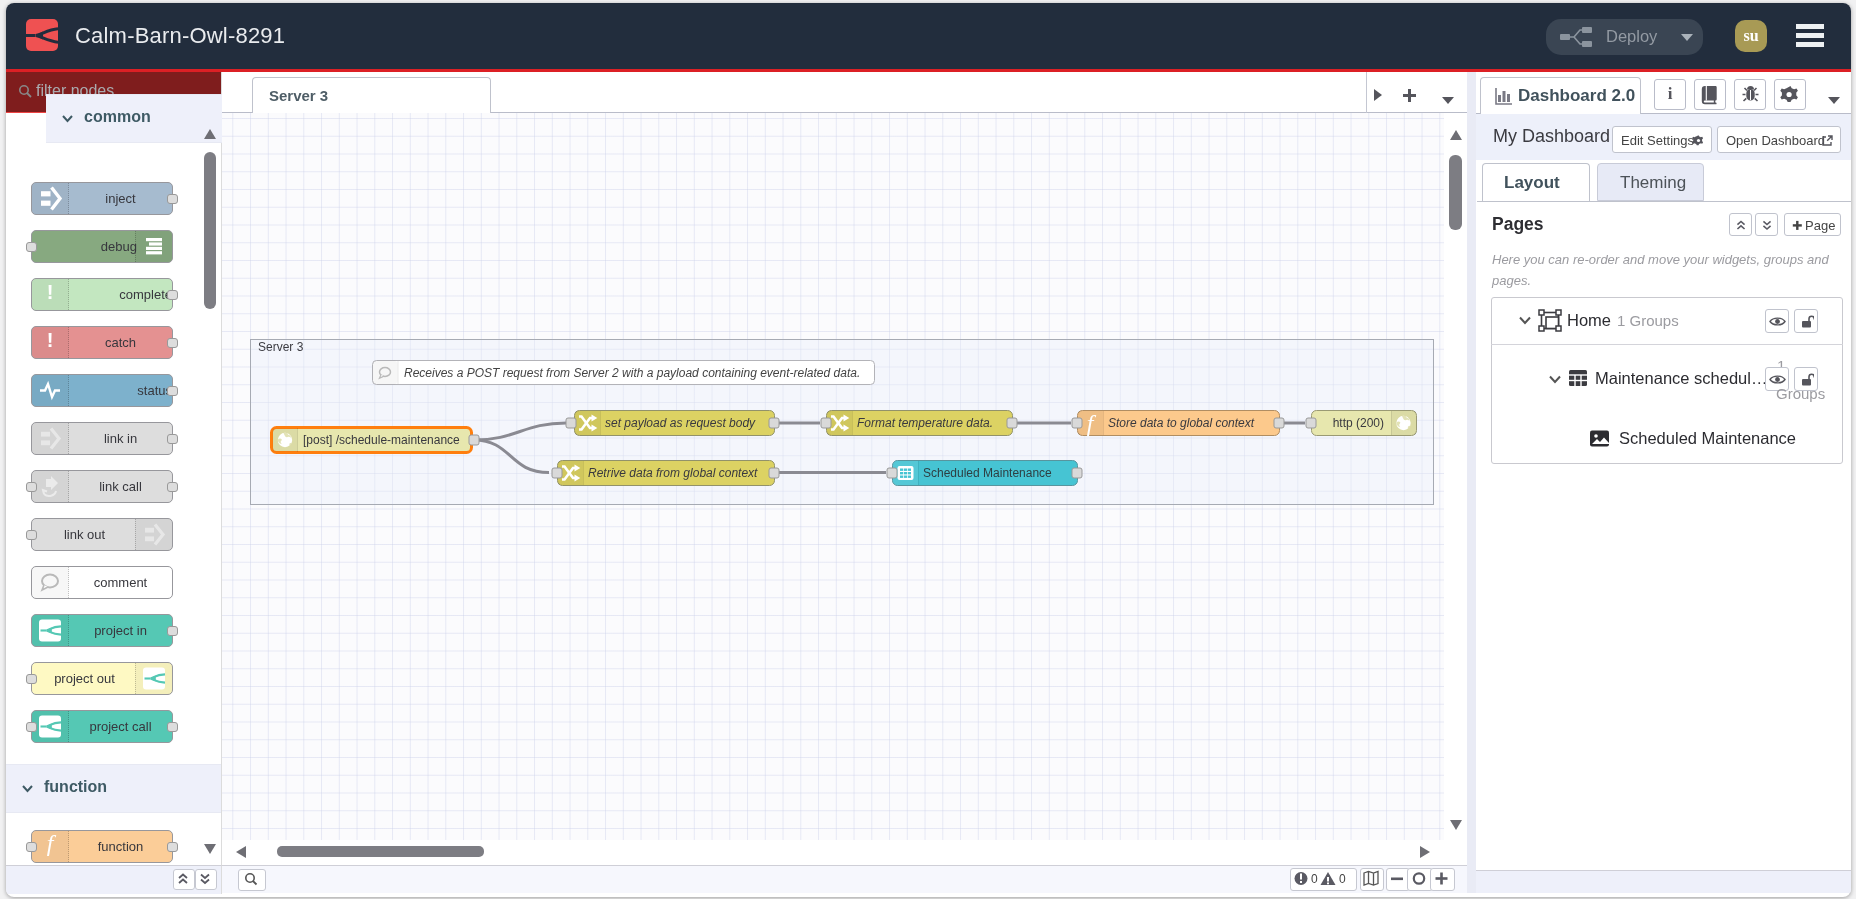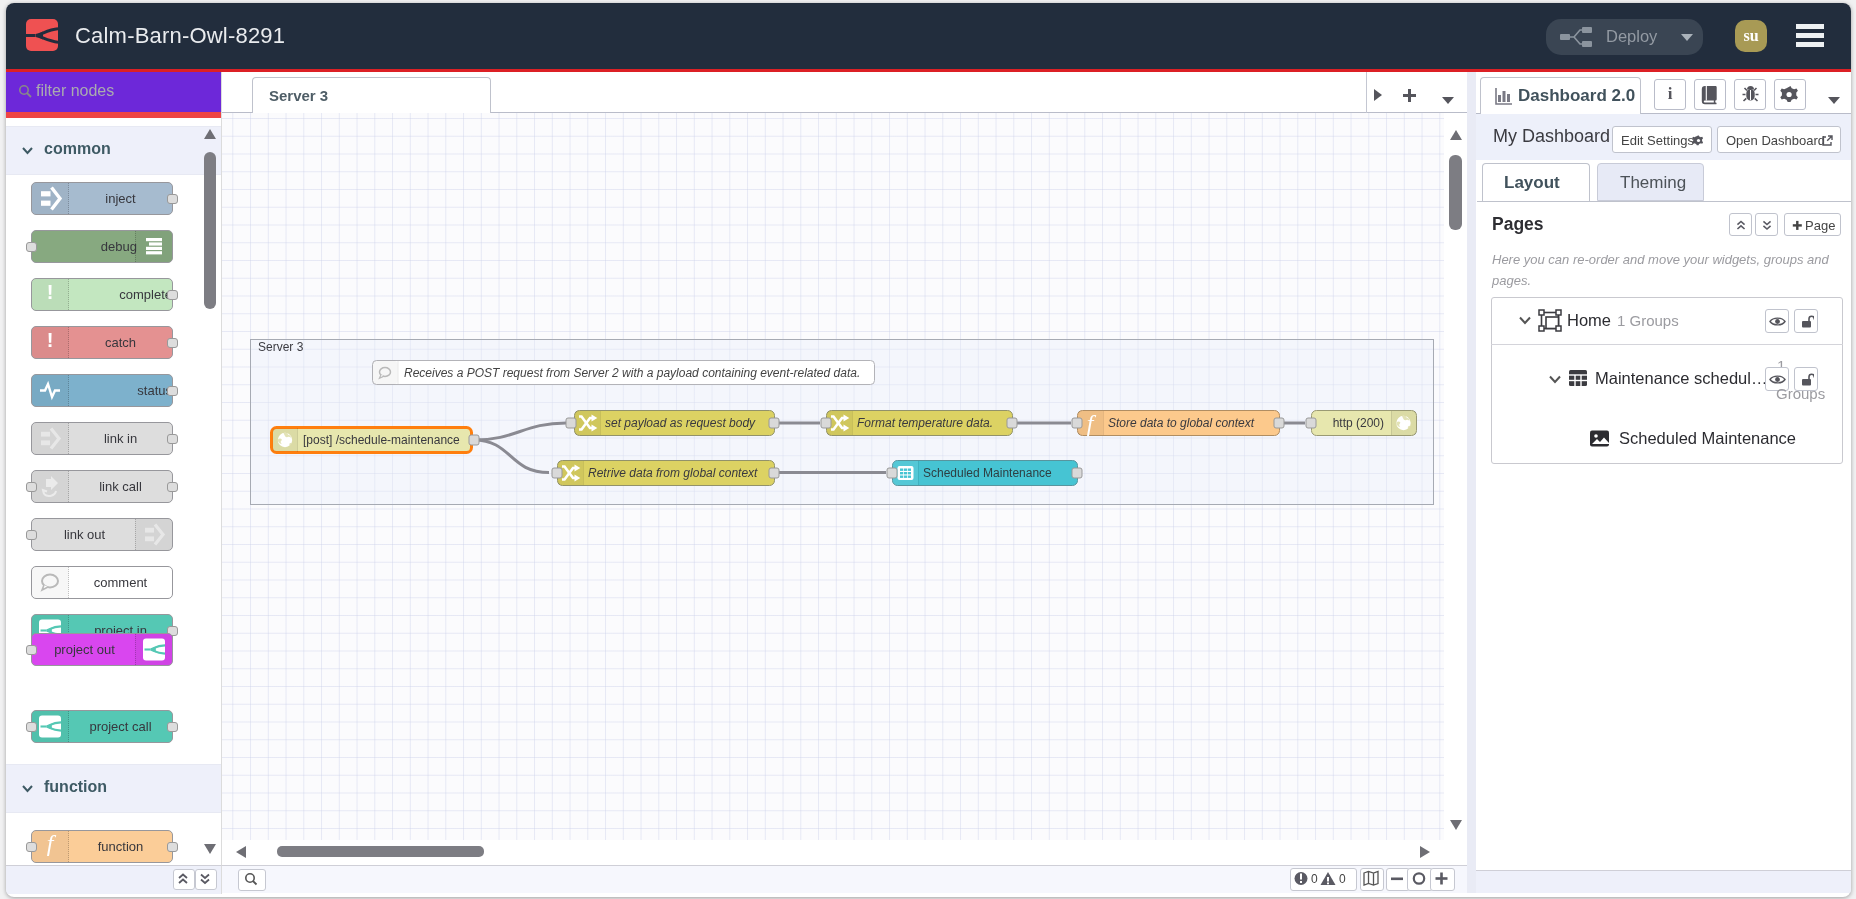--- a/index.html
+++ b/index.html
@@ -11,21 +11,21 @@
   #header{left:6px;top:3px;width:1845px;height:66px;background:#222d3d;}
   #redline{left:6px;top:69px;width:1845px;height:3px;background:#dc2025;}
   #logo{left:26px;top:19px;width:32px;height:32px;border-radius:5px;background:#ef5152;}
   #title{left:75px;top:23px;font-size:22px;color:#e9ebee;letter-spacing:0.2px;}
   #deploy{left:1546px;top:19px;width:157px;height:36px;background:#3a4553;border-radius:15px;}
   #deploy .txt{position:absolute;left:60px;top:8px;font-size:16.5px;color:#939aa3;}
   #avatar{left:1735px;top:20px;width:32px;height:32px;border-radius:10px;background:#a89a55;color:#fff;font-size:16px;font-weight:bold;text-align:center;line-height:31px;font-family:'Liberation Serif',serif;}
   .hbar{left:1796px;width:28px;height:5px;background:#eef1f3;}
   
   #palette{left:6px;top:72px;width:215px;height:793px;background:#fff;border-right:1px solid #dcdcdc;}
-  #psearch{left:6px;top:72px;width:215px;height:40px;border-bottom:6px solid #ef4444;background:#6d28d9;}
+  #psearch{left:6px;top:72px;width:215px;height:40px;border-bottom:1px solid #ef4444;background:#7f1d1d;}
   #psearch .ph{position:absolute;left:30px;top:10px;font-size:16px;color:#aaabaf;}
   .cat{left:6px;width:215px;height:47px;background:#eef0fa;border-bottom:1px solid #e7e9f3;border-top:1px solid #e7e9f3;}
   .cat .lbl{position:absolute;left:38px;top:13px;font-size:16px;font-weight:bold;color:#3e5a64;}
   .pnode{position:absolute;width:142px;height:33px;border:1px solid #97979c;border-radius:5px;box-sizing:border-box;}
   .pnode .nlbl{position:absolute;top:8px;font-size:13px;color:#37373d;}
   .icoL{position:absolute;left:0;top:0;width:36px;height:31px;background:rgba(0,0,0,0.04);border-right:1px dotted rgba(0,0,0,0.22);border-radius:4px 0 0 4px;}
   .icoR{position:absolute;right:0;top:0;width:36px;height:31px;background:rgba(0,0,0,0.04);border-left:1px dotted rgba(0,0,0,0.22);border-radius:0 4px 4px 0;}
   .port{position:absolute;width:11px;height:10px;background:#ddd;border:1px solid #999;border-radius:3px;box-sizing:border-box;}
   #pfoot{left:6px;top:865px;width:215px;height:28px;background:#eef0fa;border-top:1px solid #cfcfd7;border-right:1px solid #dcdcdc;}
   .fbtn{position:absolute;background:#fff;border:1px solid #c6c8d1;border-radius:3px;}
@@ -95,21 +95,21 @@
   <div class="abs hbar" style="top:42px;"></div>
 
   <div class="abs" id="palette"></div>
   <div class="abs" id="psearch">
         <svg style="position:absolute;left:12px;top:12px;" width="15" height="15" viewBox="0 0 15 15">
           <circle cx="6" cy="6" r="4.2" fill="none" stroke="#888" stroke-width="1.6"></circle>
           <line x1="9" y1="9" x2="13" y2="13" stroke="#888" stroke-width="1.8"></line>
         </svg>
         <span class="ph">filter nodes</span>
       </div>
-  <div class="abs cat" style="top:126px;">
+  <div class="abs cat" style="top:94px;margin-left:40px;">
         <svg style="position:absolute;left:15px;top:17px;" width="13" height="13">
           <polyline points="2,4 6.5,9 11,4" fill="none" stroke="#3e5a64" stroke-width="2"></polyline>
         </svg>
         <span class="lbl">common</span>
       </div>
   <div class="abs cat" style="top:764px;">
         <svg style="position:absolute;left:15px;top:17px;" width="13" height="13">
           <polyline points="2,4 6.5,9 11,4" fill="none" stroke="#3e5a64" stroke-width="2"></polyline>
         </svg>
         <span class="lbl">function</span>
@@ -208,21 +208,21 @@
                 <path d="M8.5 15.5 h5.5"></path>
                 <path d="M14.5 15.5 C19 13.8 20.5 11.8 29 11.4"></path>
                 <path d="M14.5 15.5 C19 17.2 20.5 19.2 29 19.6"></path>
               </g>
               <path d="M14.2 15.5 l5.6 -3 v6 z" fill="#55c8b4"></path>
             </svg></div>
      <span class="nlbl" style="left:37px;width:103px;text-align:center;">project in</span>
      <div class="port" style="right:-6px;top:11px;"></div>
    </div>
 
-   <div class="pnode" style="left:31px;top:633px;background:#d946ef;">
+   <div class="pnode" style="left:31px;top:662px;background:#fef9c3;">
      <div class="icoR"><svg width="36" height="31" viewBox="0 0 36 31">
               <rect x="7" y="4.5" width="22" height="22" rx="3" fill="#fff"></rect>
               <g stroke="#55c8b4" stroke-width="2.1" fill="none">
                 <path d="M8.5 15.5 h5.5"></path>
                 <path d="M14.5 15.5 C19 13.8 20.5 11.8 29 11.4"></path>
                 <path d="M14.5 15.5 C19 17.2 20.5 19.2 29 19.6"></path>
               </g>
               <path d="M14.2 15.5 l5.6 -3 v6 z" fill="#55c8b4"></path>
             </svg></div>
      <span class="nlbl" style="left:0;width:105px;text-align:center;">project out</span>

